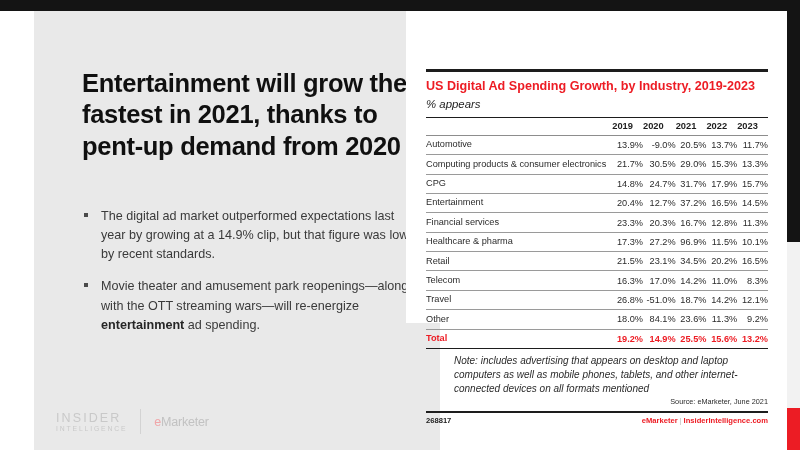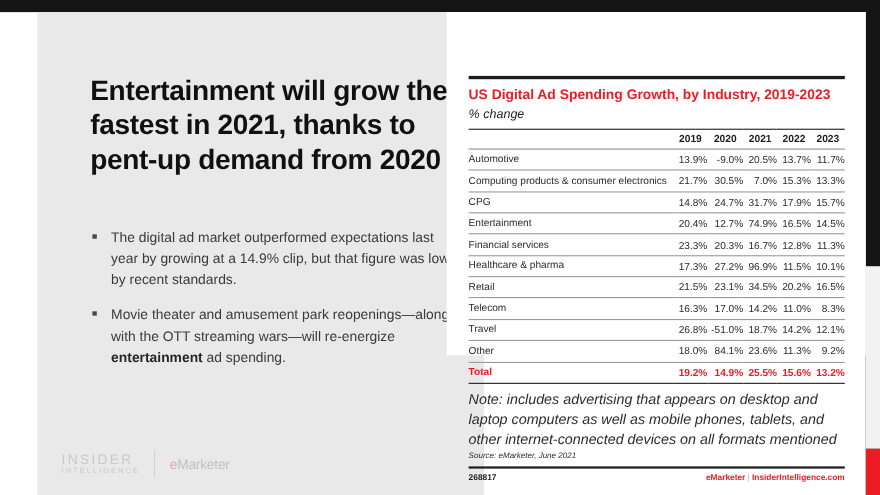--- a/index.html
+++ b/index.html
@@ -180,21 +180,21 @@
     padding: 0;
     vertical-align: middle;
   }
   table.tbl thead th {
     font-weight: bold;
     font-size: 9.3px;
     color: #1d1d1d;
     border-top: 1.6px solid #1d1d1d;
     border-bottom: 1.1px solid #8d8d8d;
     padding: 3.5px 0 3.5px 0;
-    text-align: center;
+    text-align: left;
   }
   table.tbl thead th.cat {
     text-align: left;
   }
   table.tbl tbody td {
     border-bottom: 0.9px solid #9a9a9a;
     padding: 3.4px 0 3.4px 0;
     text-align: right;
     white-space: nowrap;
   }
@@ -207,30 +207,31 @@
     color: #ed1c24;
     font-weight: bold;
     border-bottom: 1.6px solid #1d1d1d;
     border-top: 0;
   }
   col.c-cat  { width: 44.5%; }
   col.c-yr   { width: 11.1%; }
 
   .note {
     margin-top: 5px;
-    font-size: 13px;
+    font-size: 10px;
     font-style: italic;
     color: #2b2b2b;
     line-height: 1.42;
+    margin-left: 28px;
   }
   .source {
     font-size: 7.3px;
-    font-style: italic;
     color: #2b2b2b;
     line-height: 1.42;
+    text-align: right;
   }
   .rule-bottom {
     height: 2.3px;
     background: #1d1d1d;
     margin-top: 4px;
   }
   .card-foot {
     display: flex;
     justify-content: space-between;
     align-items: baseline;
@@ -284,21 +285,21 @@
 
     </div>
 
     <div class="right-pane">
 
       <div class="card">
 
         <div class="rule-top"></div>
 
         <div class="card-title">US Digital Ad Spending Growth, by Industry, 2019-2023</div>
-        <div class="card-sub">% change</div>
+        <div class="card-sub">% appears</div>
 
         <table class="tbl">
           <colgroup>
             <col class="c-cat">
             <col class="c-yr">
               <col class="c-yr">
               <col class="c-yr">
               <col class="c-yr">
               <col class="c-yr">
           </colgroup>
@@ -318,37 +319,37 @@
                 <td>13.9%</td>
                 <td>-9.0%</td>
                 <td>20.5%</td>
                 <td>13.7%</td>
                 <td>11.7%</td>
               </tr>
               <tr>
                 <td class="cat">Computing products &amp; consumer electronics</td>
                 <td>21.7%</td>
                 <td>30.5%</td>
-                <td>7.0%</td>
+                <td>29.0%</td>
                 <td>15.3%</td>
                 <td>13.3%</td>
               </tr>
               <tr>
                 <td class="cat">CPG</td>
                 <td>14.8%</td>
                 <td>24.7%</td>
                 <td>31.7%</td>
                 <td>17.9%</td>
                 <td>15.7%</td>
               </tr>
               <tr>
                 <td class="cat">Entertainment</td>
                 <td>20.4%</td>
                 <td>12.7%</td>
-                <td>74.9%</td>
+                <td>37.2%</td>
                 <td>16.5%</td>
                 <td>14.5%</td>
               </tr>
               <tr>
                 <td class="cat">Financial services</td>
                 <td>23.3%</td>
                 <td>20.3%</td>
                 <td>16.7%</td>
                 <td>12.8%</td>
                 <td>11.3%</td>

